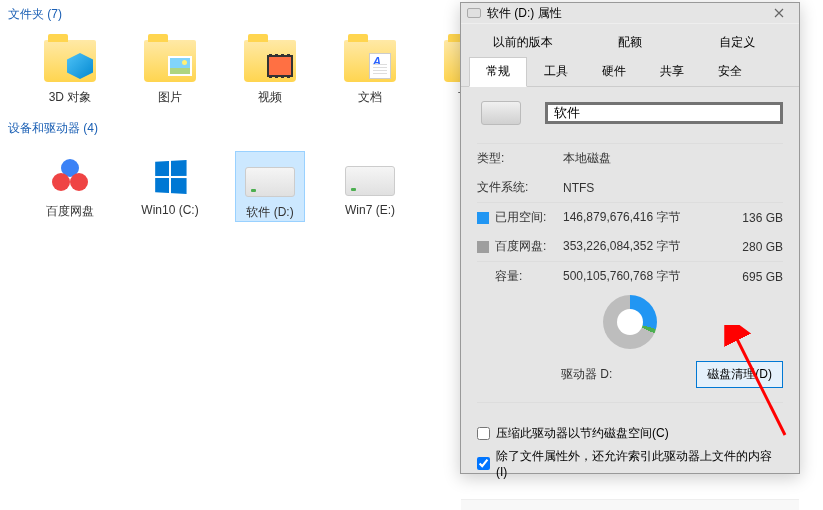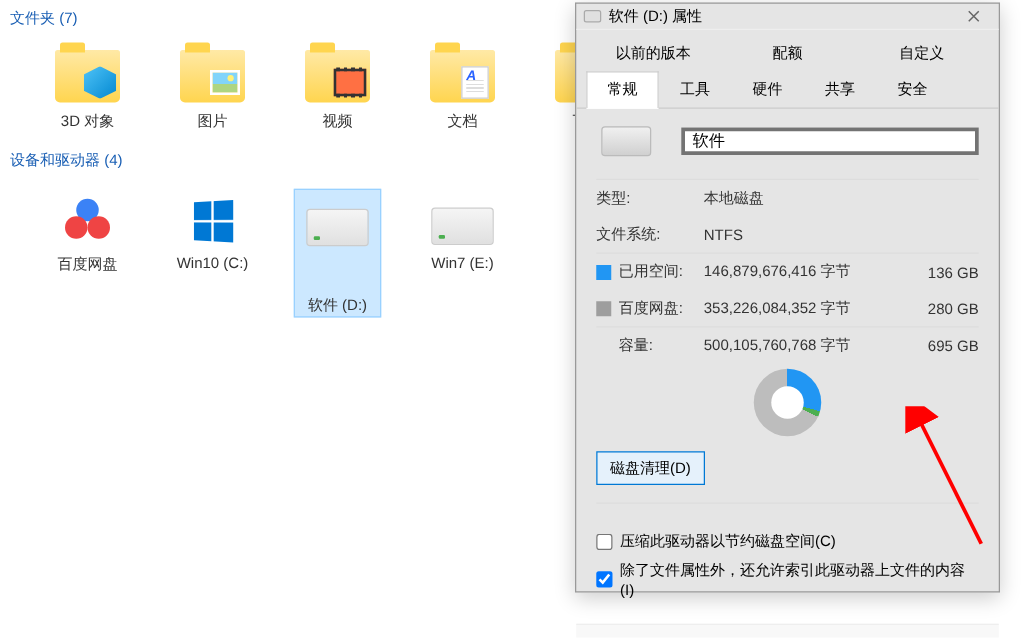--- a/index.html
+++ b/index.html
@@ -3,21 +3,21 @@
   <meta charset="utf-8">
   <style>
     * { margin: 0; padding: 0; box-sizing: border-box; }
     body { font-family: "Microsoft YaHei", "Segoe UI", sans-serif; font-size: 12px; background: #fff; width: 823px; height: 510px; position: relative; overflow: hidden; }
     
     
     .explorer { position: absolute; left: 0; top: 0; width: 823px; height: 510px; background: #fff; }
     .section-header { color: #1a5fb4; font-size: 12px; padding: 6px 8px; }
     .items-grid { display: flex; flex-wrap: wrap; gap: 30px; padding: 8px 35px; }
     .item { width: 70px; display: flex; flex-direction: column; align-items: center; cursor: pointer; }
-    .item.selected { background: #cce8ff; border: 1px solid #99d1ff; gap: 32px; }
+    .item.selected { background: #cce8ff; border: 1px solid #99d1ff; }
     .item-icon { width: 56px; height: 48px; display: flex; align-items: center; justify-content: center; margin-bottom: 4px; }
     .item-label { font-size: 12px; color: #333; text-align: center; white-space: nowrap; }
     
     
     .folder-icon { width: 52px; height: 42px; background: linear-gradient(to bottom, #ffe9a6 0%, #ffd54f 100%); border-radius: 2px 2px 4px 4px; position: relative; }
     .folder-icon::before { content: ''; position: absolute; top: -6px; left: 4px; width: 20px; height: 8px; background: #ffd54f; border-radius: 2px 2px 0 0; }
     .folder-overlay { position: absolute; bottom: 2px; right: 2px; width: 28px; height: 28px; display: flex; align-items: center; justify-content: center; }
     .cube3d { width: 26px; height: 26px; background: linear-gradient(135deg, #4fc3f7, #0288d1); clip-path: polygon(50% 0%, 100% 25%, 100% 75%, 50% 100%, 0% 75%, 0% 25%); }
     .film { width: 26px; height: 22px; background: #ff7043; border: 2px solid #333; position: relative; }
     .film::before, .film::after { content: ''; position: absolute; left: 0; width: 100%; height: 3px; background: repeating-linear-gradient(90deg, #333 0 3px, transparent 3px 6px); }
@@ -233,20 +233,21 @@
 
     <div class="info-grid">
       <div class="info-label" style="padding-left:18px">容量:</div>
       <div>500,105,760,768 字节</div>
       <div>695 GB</div>
     </div>
 
     <div class="donut-area">
       <div class="donut"></div>
       <div class="donut-row">
+        <div class="drive-letter-label">驱动器 D:</div>
         <button class="disk-cleanup-btn">磁盘清理(D)</button>
       </div>
     </div>
     <hr class="sep">
 
     <div class="checks">
       <label class="check-row">
         <input type="checkbox" style="">
         <span>压缩此驱动器以节约磁盘空间(C)</span>
       </label>

